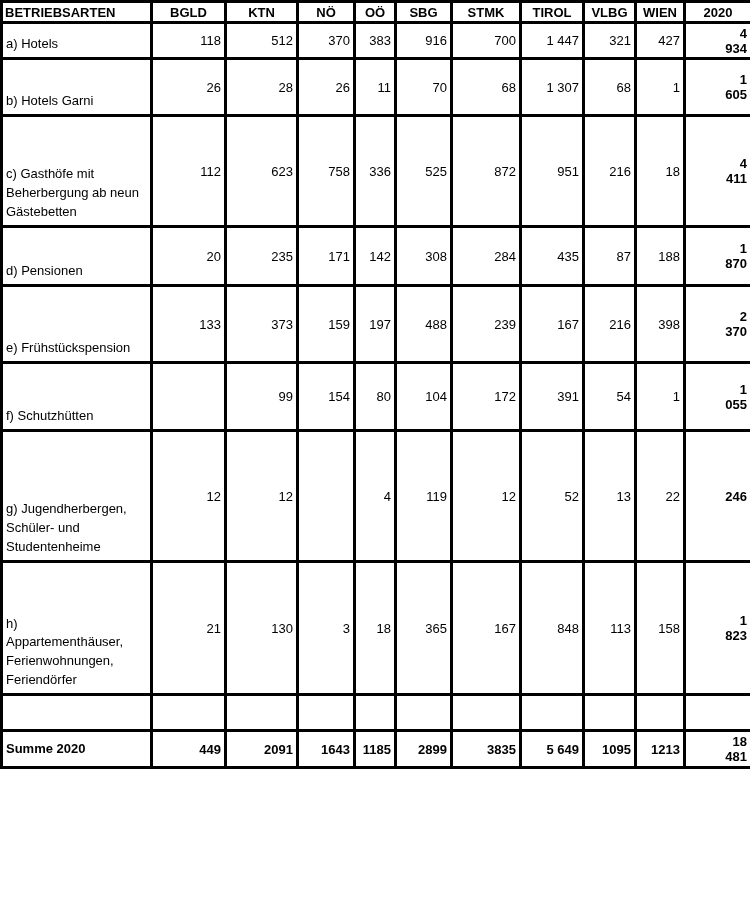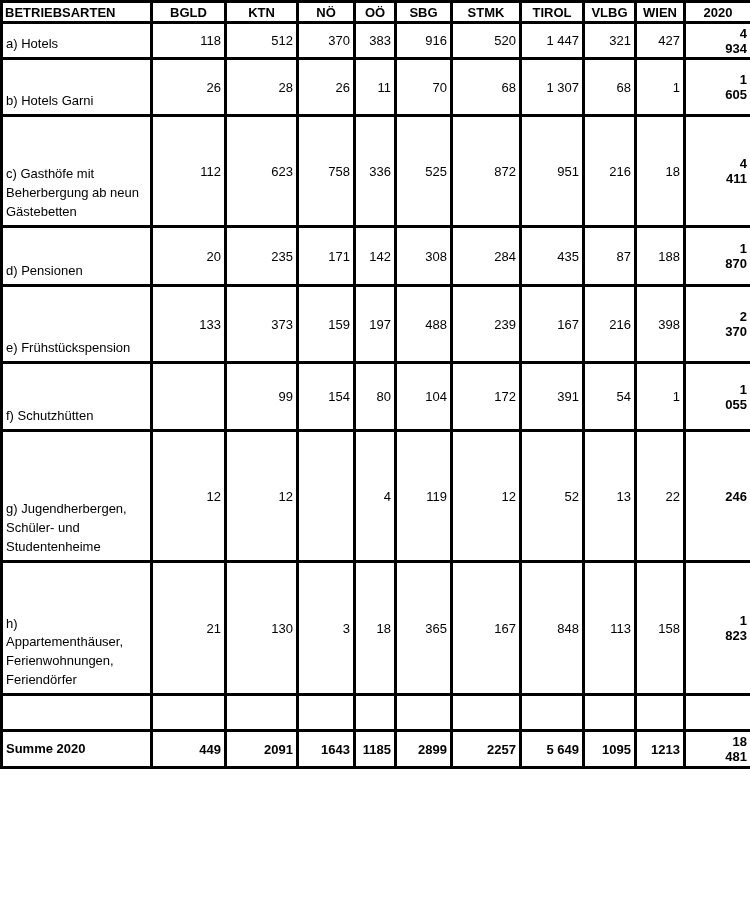--- a/index.html
+++ b/index.html
@@ -111,21 +111,21 @@
         </tr>
     </thead>
     <tbody>
         <tr class="r1">
           <td class="label">a) Hotels</td>
           <td class="num">118</td>
           <td class="num">512</td>
           <td class="num">370</td>
           <td class="num">383</td>
           <td class="num">916</td>
-          <td class="num">520</td>
+          <td class="num">700</td>
           <td class="num">1 447</td>
           <td class="num">321</td>
           <td class="num">427</td>
           <td class="num">4 934</td>
         </tr>
         <tr class="r2">
           <td class="label">b) Hotels Garni</td>
           <td class="num">26</td>
           <td class="num">28</td>
           <td class="num">26</td>
@@ -235,21 +235,21 @@
           <td class="num"></td>
           <td class="num"></td>
         </tr>
         <tr class="r11 summe">
           <td class="label">Summe 2020</td>
           <td class="num">449</td>
           <td class="num">2091</td>
           <td class="num">1643</td>
           <td class="num">1185</td>
           <td class="num">2899</td>
-          <td class="num">2257</td>
+          <td class="num">3835</td>
           <td class="num">5 649</td>
           <td class="num">1095</td>
           <td class="num">1213</td>
           <td class="num">18 481</td>
         </tr>
       </tbody>
   </table>
 </div>
 
 </body></html>

